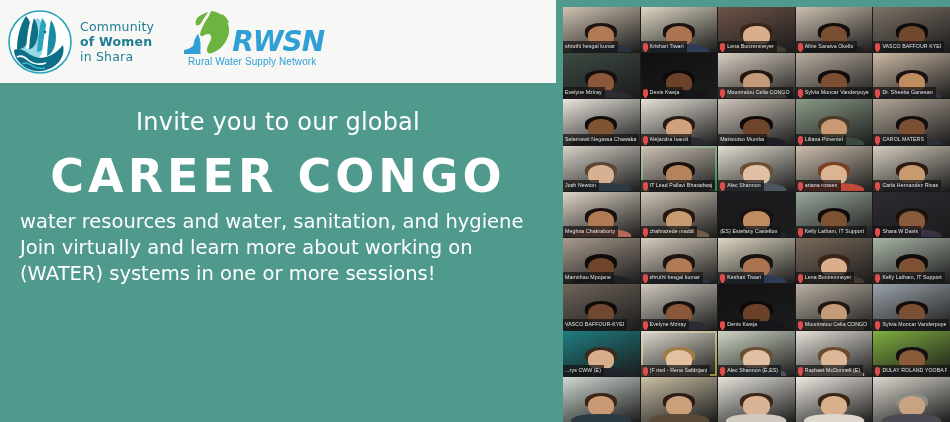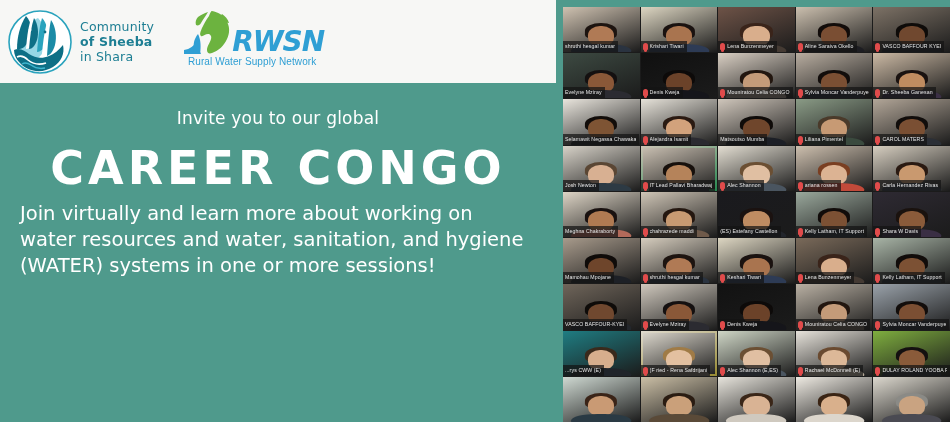--- a/index.html
+++ b/index.html
@@ -91,21 +91,21 @@
   .copy {
     position: absolute;
     top: 83px; left: 0;
     width: 556px; height: 339px;
     padding: 0 14px;
     color: #ffffff;
   }
   .kicker {
     text-align: center;
     font-family: "DejaVu Sans", sans-serif;
-    font-size: 17px;
+    font-size: 24px;
     font-weight: 400;
     letter-spacing: .2px;
     margin-top: 25px;
     color: #ffffff;
   }
   .title {
     text-align: center;
     font-family: "DejaVu Sans", sans-serif;
     font-weight: 700;
     font-size: 46px;
@@ -249,21 +249,21 @@
           <path d="M40 9c5 6 6 16 4 24-2 7-6 11-10 11 1-13 3-26 6-35z" fill="#ffffff"></path>
           <path d="M43 10c5 7 6 17 4 25-2 7-5 10-8 11 1-13 2-27 4-36z" fill="#1b8ba6"></path>
           <path d="M6 40c6-3 11 1 15 4 6 4 13 5 20 2 5-2 10-6 14-11 2 9-2 17-10 22-11 7-26 5-34-5-3-3-5-8-5-12z" fill="#0d6f86"></path>
           <path d="M9 47c4-2 8 0 11 3 5 4 12 5 18 3" fill="none" stroke="#ffffff" stroke-width="1.6"></path>
           <path d="M14 54c3-2 6-1 9 1 4 3 9 4 14 3" fill="none" stroke="#3fb6cf" stroke-width="1.5"></path>
           <circle cx="22" cy="20" r="1.4" fill="#ffffff"></circle>
           <circle cx="37" cy="22" r="1.4" fill="#0d6f86"></circle>
         </svg>
         <div class="cww-text">
           <div class="l1">Community</div>
-          <div class="l2">of Sheeba</div>
+          <div class="l2">of Women</div>
           <div class="l3">in Shara</div>
         </div>
       </div>
 
 
       <div class="logo-rwsn">
         <div class="rwsn-top">
           <svg class="rwsn-globe" viewBox="0 0 56 50">
             <path d="M30 3c6 1 11 4 14 9 4 6 4 13 1 19-3 7-9 12-15 14-3 1-5 0-5-3 0-4 3-7 4-11 1-3-1-5-3-5-3 0-5 3-7 2-2-2 0-5 1-8 2-4 4-8 7-12 1-3 2-5 3-5z" fill="#6cb33f"></path>
             <path d="M16 9c3-2 6-4 10-5-2 4-5 7-7 11-1 2-3 3-5 2-1-3 0-6 2-8z" fill="#6cb33f"></path>
@@ -276,22 +276,22 @@
         <div class="rwsn-sub">Rural Water Supply Network</div>
       </div>
     </div>
 
     <div class="copy">
       <div class="kicker">Invite you to our global</div>
       <div class="title">
         <div>CAREER CONGO</div>
       </div>
       <div class="body-copy">
+        <div>water resources and water, sanitation, and hygiene</div>
         <div>Join virtually and learn more about working on</div>
-        <div>water resources and water, sanitation, and hygiene</div>
         <div class="lastline">(WATER) systems in one or more sessions!</div>
       </div>
     </div>
   </div>
 
   <div class="right-panel">
     <div class="grid" id="video-grid">
         <div class="tile">
           <div class="scene">
             <div class="wall" style="background: linear-gradient(160deg, rgb(207, 194, 177) 0%, rgba(0, 0, 0, 0.35) 100%);"></div>

